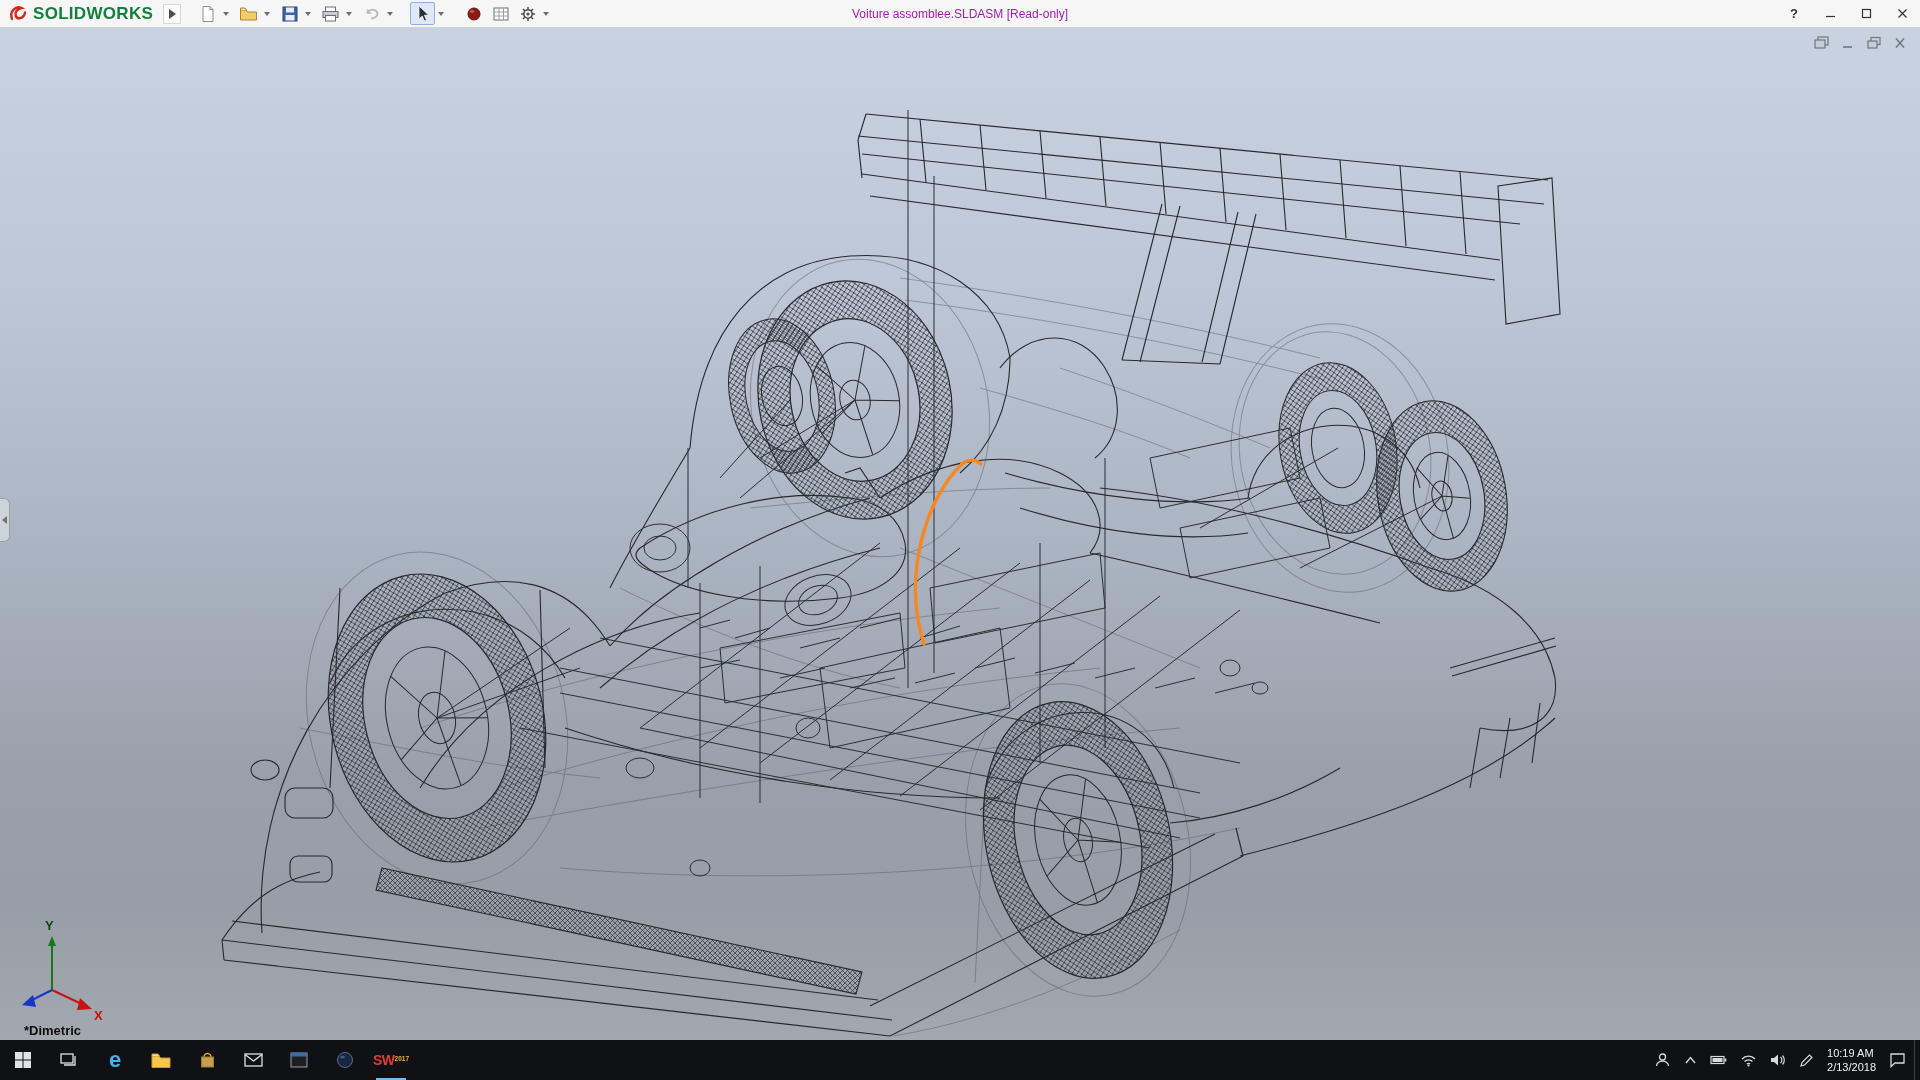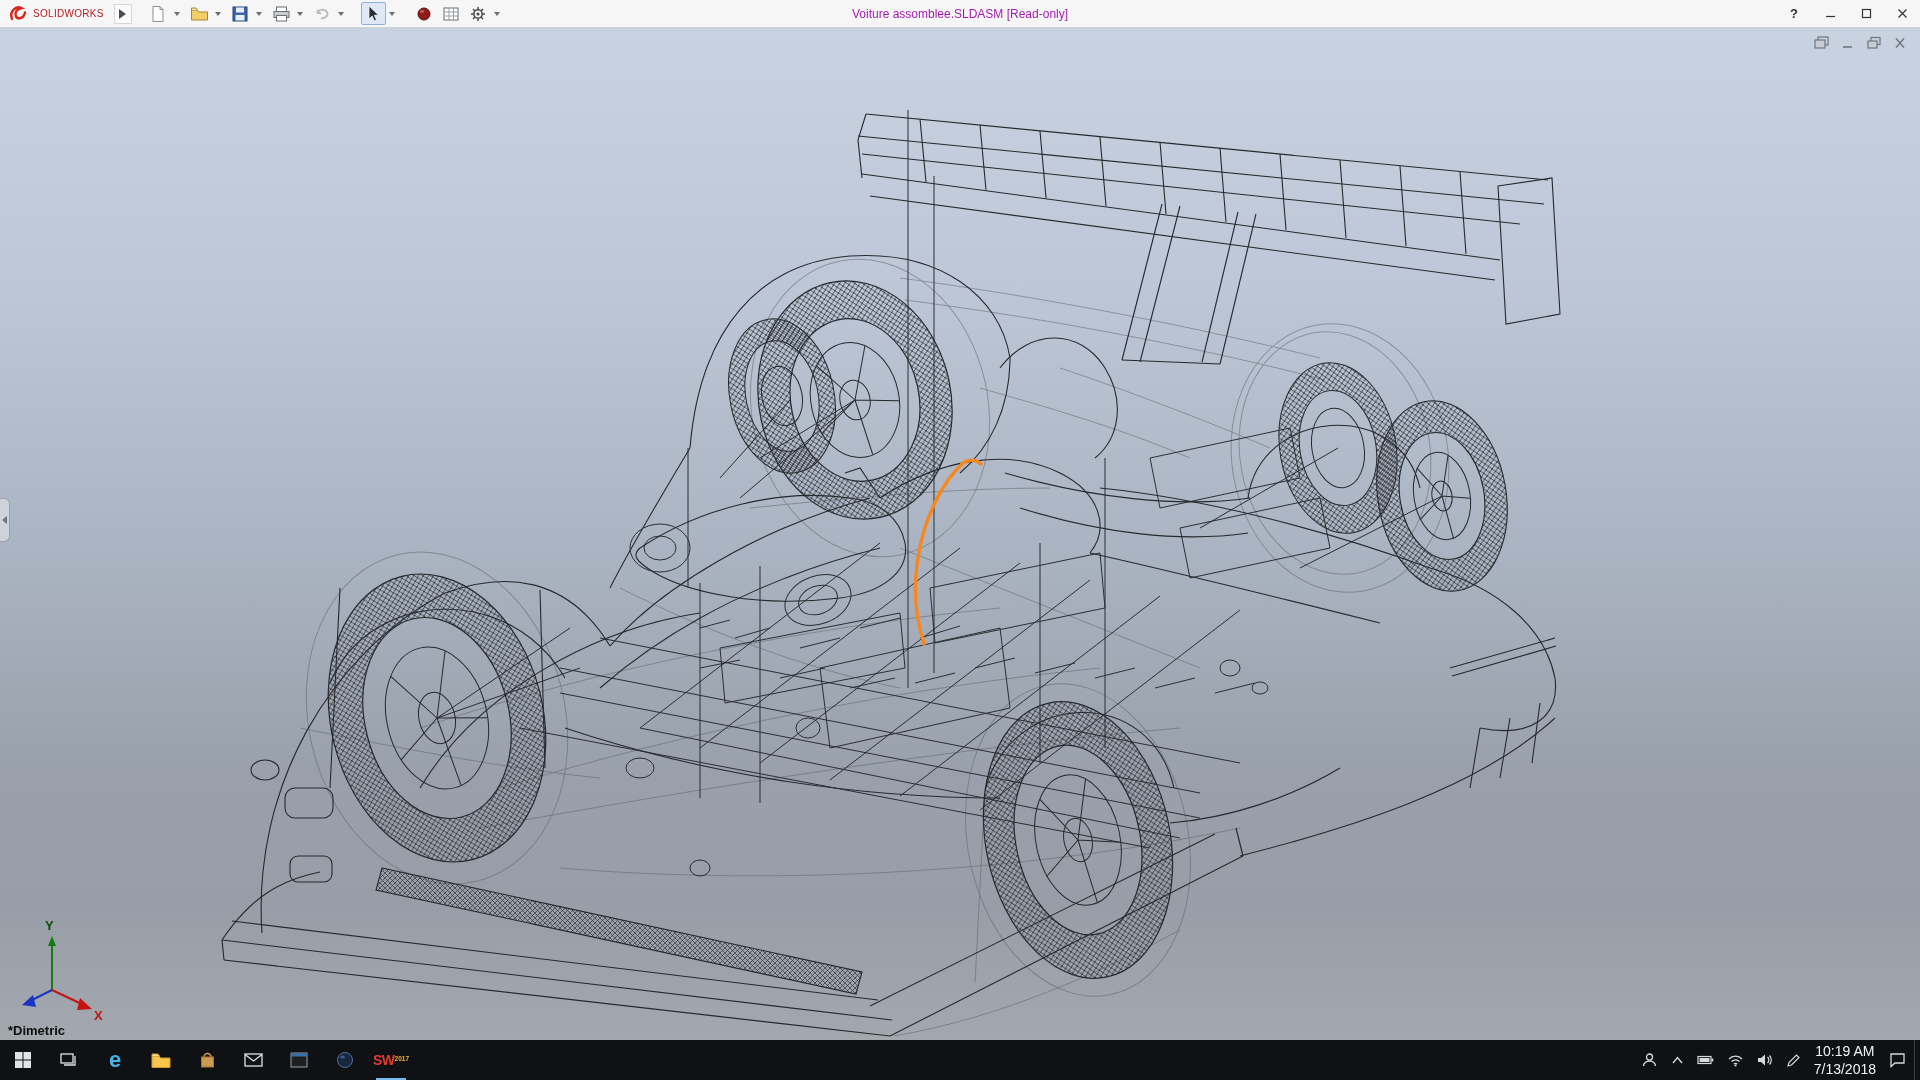--- a/index.html
+++ b/index.html
@@ -1,50 +1,50 @@
 <!DOCTYPE html>
 <html><head>
 <meta charset="utf-8">
 <style>
   *{box-sizing:border-box;margin:0;padding:0}
   html,body{width:1920px;height:1080px;overflow:hidden;background:#000;font-family:"Liberation Sans",sans-serif}
   
   .titlebar{position:absolute;top:0;left:0;width:1920px;height:28px;background:#f6f6f6;border-bottom:1px solid #cfd2d6;display:flex;align-items:center;z-index:10}
   .logo{display:flex;align-items:center;gap:5px;padding:0 10px 0 8px}
-  .logo-text{font-weight:normal;font-size:10px;color:#b91c1c;letter-spacing:.3px}
+  .logo-text{font-weight:bold;font-size:17px;color:#15803d;letter-spacing:.3px}
   .flyout-btn{width:18px;height:20px;display:flex;align-items:center;justify-content:center;border:1px solid #d6d8db;background:#fbfbfb;margin-right:14px}
   .flyout-tri{width:0;height:0;border-top:5px solid transparent;border-bottom:5px solid transparent;border-left:7px solid #4a4d52}
   .tbar{display:flex;align-items:center;gap:2px}
   .tb-btn{height:23px;min-width:25px;display:flex;align-items:center;justify-content:center;border-radius:2px;padding:0 2px}
   .tb-btn.sel{background:#dfe8f6;border:1px solid #8fb0dd}
   .dd{width:0;height:0;border-left:3px solid transparent;border-right:3px solid transparent;border-top:4px solid #6a6e74;margin:0 5px 0 1px}
   .gap{width:8px}
   .tb-title{position:absolute;left:50%;transform:translateX(-50%);font-size:12px;color:#a21caf;white-space:nowrap}
   .win-controls{margin-left:auto;display:flex;align-items:center}
   .win-btn{width:36px;height:27px;display:flex;align-items:center;justify-content:center;color:#333;font-size:13px}
   
   .viewport{position:absolute;top:28px;left:0;width:1920px;height:1012px;overflow:hidden;
     background:linear-gradient(180deg,#c9d2e1 0%,#bdc7d7 25%,#aab3c1 52%,#99a0ab 74%,#989ea7 87%,#a3a8af 100%)}
   .viewport svg.scene{position:absolute;top:0;left:0}
   .vp-controls{position:absolute;top:8px;right:12px;display:flex;gap:10px;align-items:center}
-  .view-label{position:absolute;left:8px;bottom:2px;font-size:13px;font-weight:bold;color:#0c0c0c}
+  .view-label{position:absolute;left:24px;bottom:2px;font-size:13px;font-weight:bold;color:#0c0c0c}
   .side-tab{position:absolute;left:0;top:470px;width:10px;height:44px;background:#ced3da;border:1px solid #9aa0a8;border-left:none;border-radius:0 6px 6px 0;display:flex;align-items:center;justify-content:center}
   .side-tab i{width:0;height:0;border-top:4px solid transparent;border-bottom:4px solid transparent;border-right:5px solid #6d7279}
   
   .taskbar{position:absolute;bottom:0;left:0;width:1920px;height:40px;background:#101114;display:flex;align-items:center;color:#e8eaec;z-index:10}
   .tb-slot{width:46px;height:40px;display:flex;align-items:center;justify-content:center;position:relative;flex:0 0 auto}
   .tb-slot.running::after{content:"";position:absolute;bottom:0;left:8px;right:8px;height:2px;background:#76b9ed}
   .search{width:330px;height:30px;background:#ffffff;border:1px solid #85888d;display:flex;align-items:center;padding:0 9px;gap:9px;flex:0 0 auto}
   .search input{border:none;outline:none;flex:1;font-size:13px;color:#3b3d40;background:transparent;font-family:"Liberation Sans",sans-serif}
   .edge-e{font-size:22px;font-weight:bold;color:#45b3e8;line-height:1}
   .sw-ico{display:flex;flex-direction:row;align-items:center;line-height:1}
   .sw-ico .sw{color:#e03c31;font-weight:bold;font-size:14px;letter-spacing:-.5px}
   .sw-ico .yr{color:#f2b632;font-size:6.5px;font-weight:bold;margin-top:-1px}
   .tray{margin-left:auto;display:flex;align-items:center;gap:13px;padding-right:8px;flex:0 0 auto}
-  .clock{text-align:center;font-size:14px;line-height:1.3;color:#f0f2f4}
+  .clock{text-align:left;font-size:11px;line-height:1.3;color:#f0f2f4}
   .show-desktop{width:6px;height:40px;border-left:1px solid #3c3e42;flex:0 0 auto}
 </style>
 </head>
 <body>
 
 <div class="titlebar">
   <div class="logo">
     <svg width="20" height="20" viewBox="0 0 20 20">
       <path d="M4,15 C1,7 8,1.5 13.5,4 C9,5 6.5,8.5 7.8,12 C9,15.6 16,15 17,8.5" stroke="#d9261c" stroke-width="2.4" fill="none" stroke-linecap="round"></path>
     </svg>
@@ -454,20 +454,20 @@
     </svg>
     <svg width="16" height="14" viewBox="0 0 16 14">
       <path d="M1,5 H4 L8,1.5 V12.5 L4,9 H1 Z" fill="#d6d8da"></path>
       <path d="M10.5,4 a4,4 0 0 1 0,6 M12.5,2.5 a6.5,6.5 0 0 1 0,9" fill="none" stroke="#d6d8da" stroke-width="1.2"></path>
     </svg>
     <svg width="15" height="15" viewBox="0 0 15 15">
       <path d="M2,13 L3,9.5 L10.5,2 L13,4.5 L5.5,12 Z" fill="none" stroke="#d6d8da" stroke-width="1.2"></path>
     </svg>
     <div class="clock">
       <div>10:19 AM</div>
-      <div>7/13/2018</div>
+      <div>2/13/2018</div>
     </div>
     <svg width="17" height="16" viewBox="0 0 17 16">
       <path d="M2,2 H15 V11 H6 L2,14.5 Z" fill="none" stroke="#d6d8da" stroke-width="1.3"></path>
     </svg>
   </div>
   <div class="show-desktop"></div>
 </div>
 
 </body></html>

